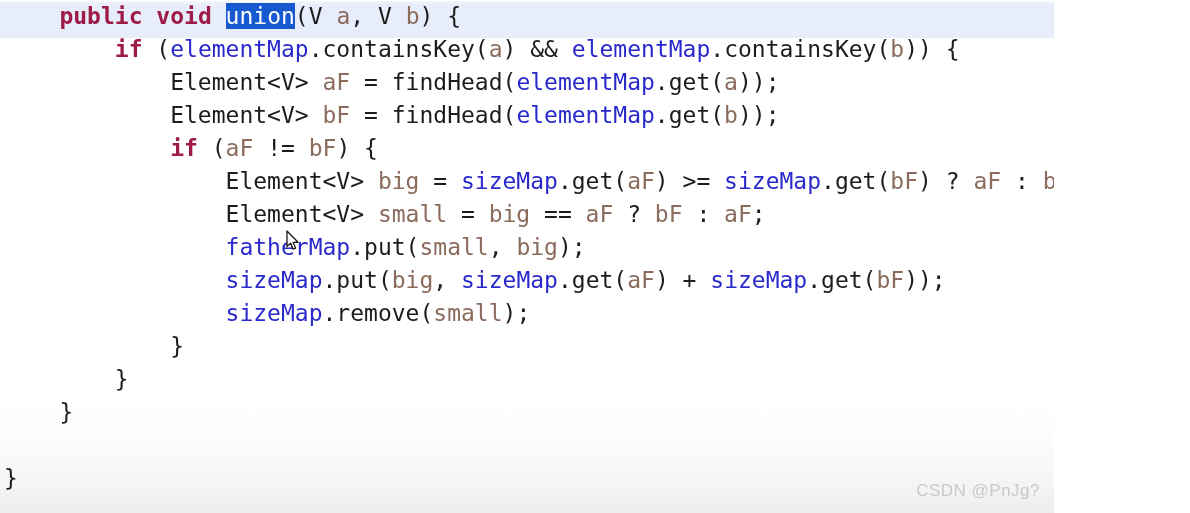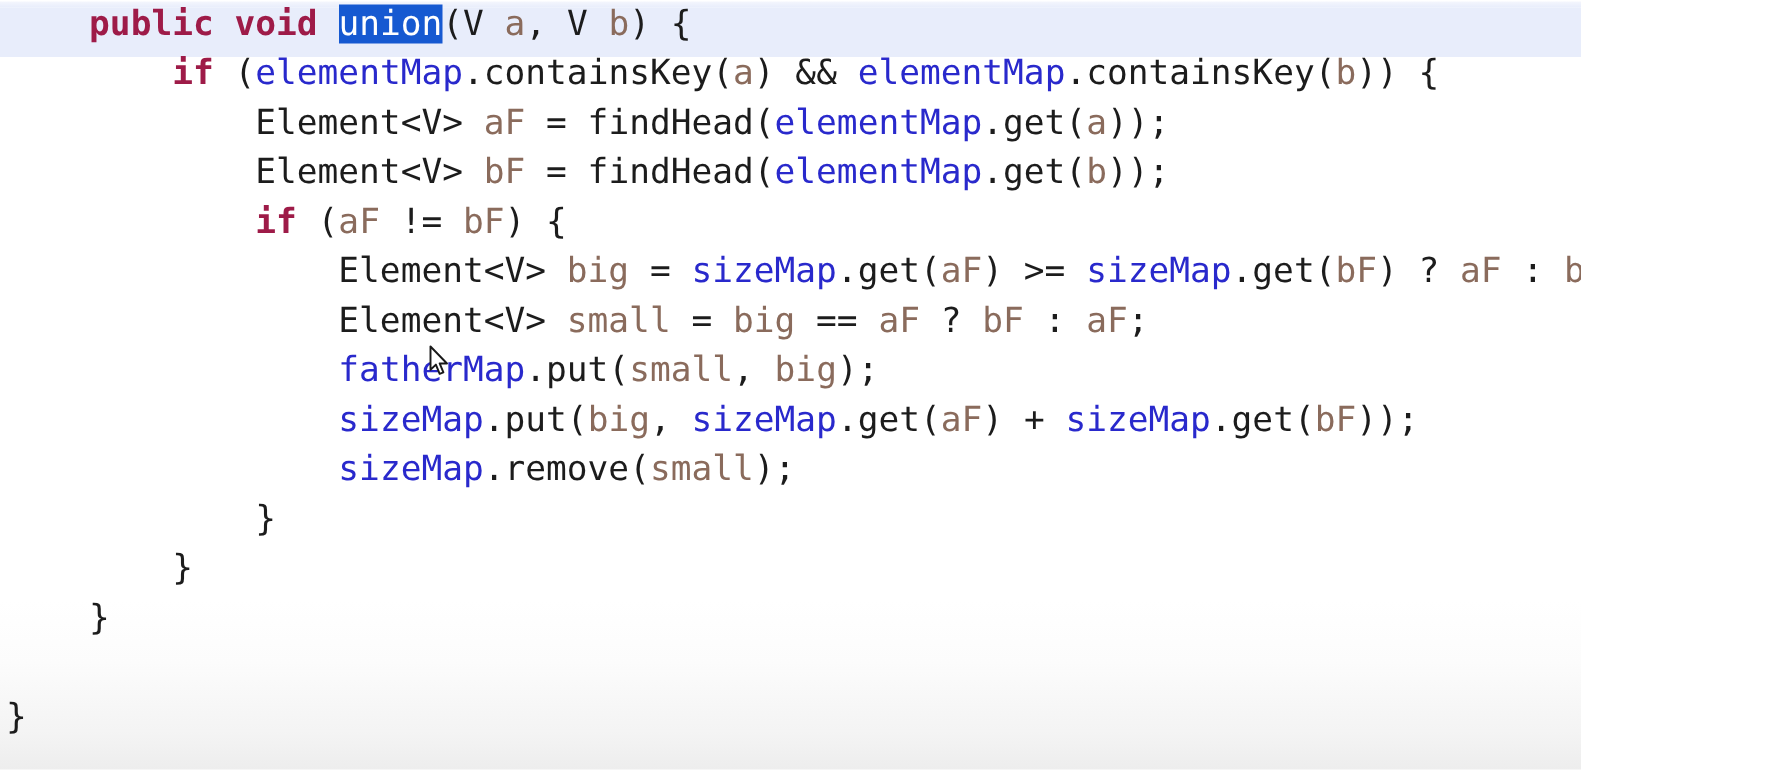--- a/index.html
+++ b/index.html
@@ -94,14 +94,15 @@
 <div id="editor">
 
   <div class="line-highlight"></div>
 
   <div class="code" id="code-area"><div class="line"><span class="plain">    </span><span class="kw">public</span><span class="plain"> </span><span class="kw">void</span><span class="plain"> </span><span class="sel">union</span><span class="plain">(V </span><span class="param">a</span><span class="plain">, V </span><span class="param">b</span><span class="plain">) {</span></div><div class="line"><span class="plain">        </span><span class="kw">if</span><span class="plain"> (</span><span class="field">elementMap</span><span class="plain">.containsKey(</span><span class="param">a</span><span class="plain">) &amp;&amp; </span><span class="field">elementMap</span><span class="plain">.containsKey(</span><span class="param">b</span><span class="plain">)) {</span></div><div class="line"><span class="plain">            Element&lt;V&gt; </span><span class="local">aF</span><span class="plain"> = findHead(</span><span class="field">elementMap</span><span class="plain">.get(</span><span class="param">a</span><span class="plain">));</span></div><div class="line"><span class="plain">            Element&lt;V&gt; </span><span class="local">bF</span><span class="plain"> = findHead(</span><span class="field">elementMap</span><span class="plain">.get(</span><span class="param">b</span><span class="plain">));</span></div><div class="line"><span class="plain">            </span><span class="kw">if</span><span class="plain"> (</span><span class="local">aF</span><span class="plain"> != </span><span class="local">bF</span><span class="plain">) {</span></div><div class="line"><span class="plain">                Element&lt;V&gt; </span><span class="local">big</span><span class="plain"> = </span><span class="field">sizeMap</span><span class="plain">.get(</span><span class="local">aF</span><span class="plain">) &gt;= </span><span class="field">sizeMap</span><span class="plain">.get(</span><span class="local">bF</span><span class="plain">) ? </span><span class="local">aF</span><span class="plain"> : </span><span class="local">bF</span><span class="plain">;</span></div><div class="line"><span class="plain">                Element&lt;V&gt; </span><span class="local">small</span><span class="plain"> = </span><span class="local">big</span><span class="plain"> == </span><span class="local">aF</span><span class="plain"> ? </span><span class="local">bF</span><span class="plain"> : </span><span class="local">aF</span><span class="plain">;</span></div><div class="line"><span class="plain">                </span><span class="field">fatherMap</span><span class="plain">.put(</span><span class="local">small</span><span class="plain">, </span><span class="local">big</span><span class="plain">);</span></div><div class="line"><span class="plain">                </span><span class="field">sizeMap</span><span class="plain">.put(</span><span class="local">big</span><span class="plain">, </span><span class="field">sizeMap</span><span class="plain">.get(</span><span class="local">aF</span><span class="plain">) + </span><span class="field">sizeMap</span><span class="plain">.get(</span><span class="local">bF</span><span class="plain">));</span></div><div class="line"><span class="plain">                </span><span class="field">sizeMap</span><span class="plain">.remove(</span><span class="local">small</span><span class="plain">);</span></div><div class="line"><span class="plain">            }</span></div><div class="line"><span class="plain">        }</span></div><div class="line"><span class="plain">    }</span></div><div class="line">&nbsp;</div><div class="line"><span class="plain">}</span></div></div>
 
   <svg class="cursor" viewBox="0 0 14 21" xmlns="http://www.w3.org/2000/svg" style="left: 286px; top: 230px;">
     <path d="M1,1 L1,16.5 L4.6,13.1 L7.1,19.2 L9.6,18.2 L7.1,12.3 L12,12.3 Z" fill="#ffffff" stroke="#1a1a1a" stroke-width="1.3" stroke-linejoin="round"></path>
   </svg>
 
+  <div class="watermark">CSDN @PnJg?</div>
 
 </div>
 
 </body></html>

